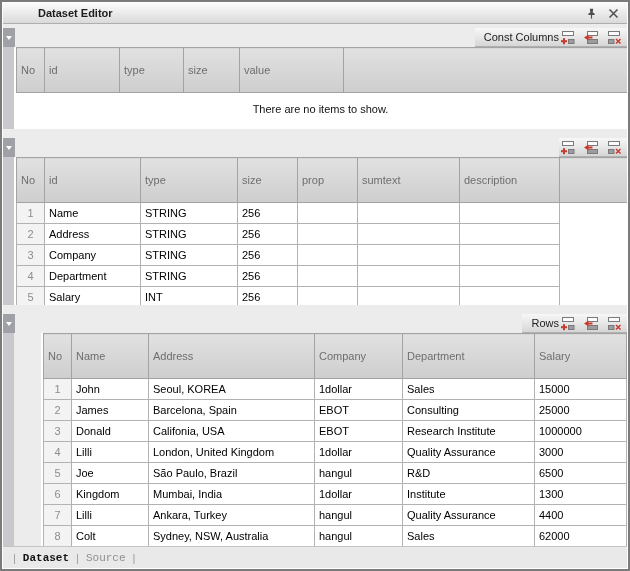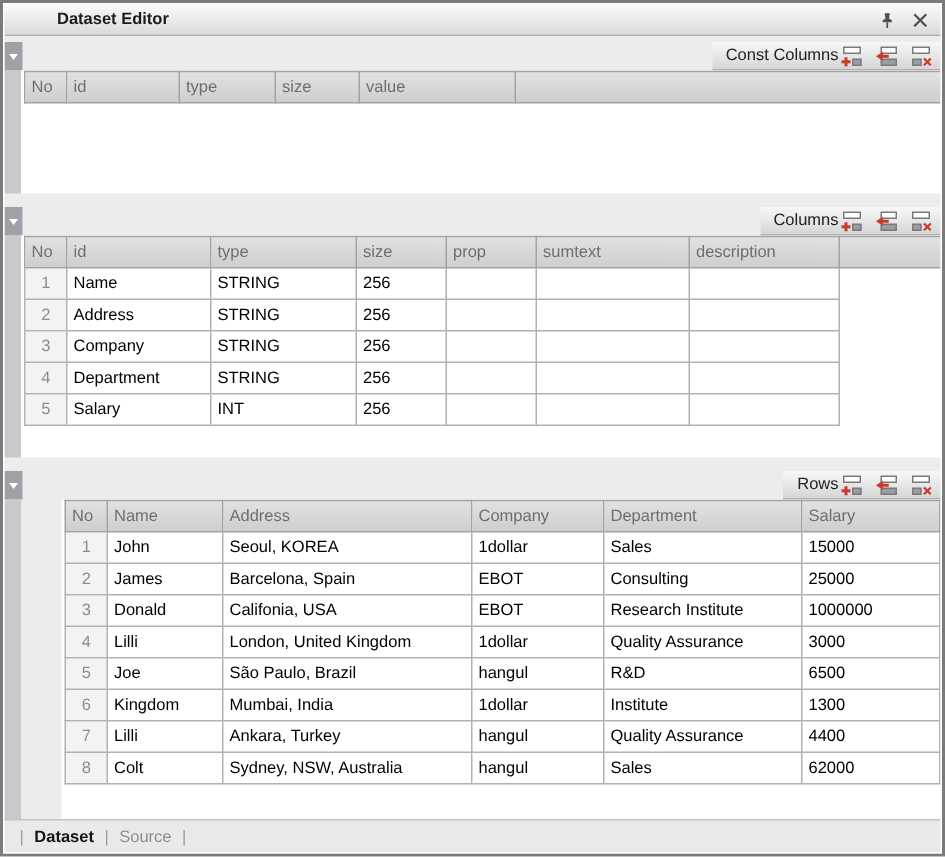--- a/index.html
+++ b/index.html
@@ -74,21 +74,21 @@
   table.grid{
     border-collapse:collapse;table-layout:fixed;
     width:100%;margin-left:2px;
   }
   table.grid th{
     height:20px;
     background:linear-gradient(#e1e1e1,#cecece);
     border:1px solid #a3a3a3;
     color:var(--header-text,#6e6e6e);
     font-size:11px;font-weight:normal;text-align:left;
-    padding:0 4px;overflow:hidden;white-space:nowrap;
+    padding:12px 4px;overflow:hidden;white-space:nowrap;
   }
   table.grid td{
     height:20px;line-height:20px;
     border:1px solid #b2b2b2;
     background:#ffffff;color:#000;
     font-size:11px;padding:0 4px;
     overflow:hidden;white-space:nowrap;
   }
   table.grid td.no{
     background:#f3f3f3;color:#8d8d8d;text-align:center;padding:0;
@@ -108,21 +108,21 @@
   .tabbar{
     height:23px;box-sizing:border-box;
     border-top:1px solid #c4c4c4;
     background:#e9e9e9;
     display:flex;align-items:center;
     padding-left:5px;font-size:11px;
   }
   .tabbar .sep{color:#9a9a9a;margin:0 5px;}
   .tabbar .tab{
     background:none;border:none;padding:0 2px;
-    font-size:11px;font-family:Liberation Sans, sans-serif;cursor:default;color:#8f8f8f;
+    font-size:11px;font-family:Liberation Mono, monospace;cursor:default;color:#8f8f8f;
   }
   .tabbar .tab.active{font-weight:bold;color:#141414;}
 </style>
 </head>
 <body>
 
 <div class="panel">
  <div class="inner">
 
   <div class="titlebar">
@@ -193,36 +193,36 @@
             <tr>
               <th>No</th>
               <th>id</th>
               <th>type</th>
               <th>size</th>
               <th>value</th>
               <th></th>
             </tr>
           </thead>
         </table>
+        <div class="empty-msg">There are no items to show.</div>
       </div>
     </div>
   </section>
 
   <div class="gap9"></div>
 
   <section class="sec sec-columns">
     <div class="gutter">
       <button class="gutter-head">
         <span class="caret"></span>
       </button>
       <div class="gutter-rest"></div>
     </div>
     <div class="sec-main">
       <div class="sec-header">
-        <span class="sec-title">Columns</span>
         <span class="sec-tools">
           <button class="tool-btn">
             <svg width="16" height="15" viewBox="0 0 16 15">
               <rect class="bar-outline" x="2.5" y="1.5" width="11" height="4"></rect>
               <rect class="bar-fill" x="8.5" y="9.5" width="5.5" height="4"></rect>
               <rect class="red-fill" x="1" y="10.2" width="6" height="2"></rect>
               <rect class="red-fill" x="3" y="8.2" width="2" height="6"></rect>
             </svg>
           </button>
           <button class="tool-btn">

